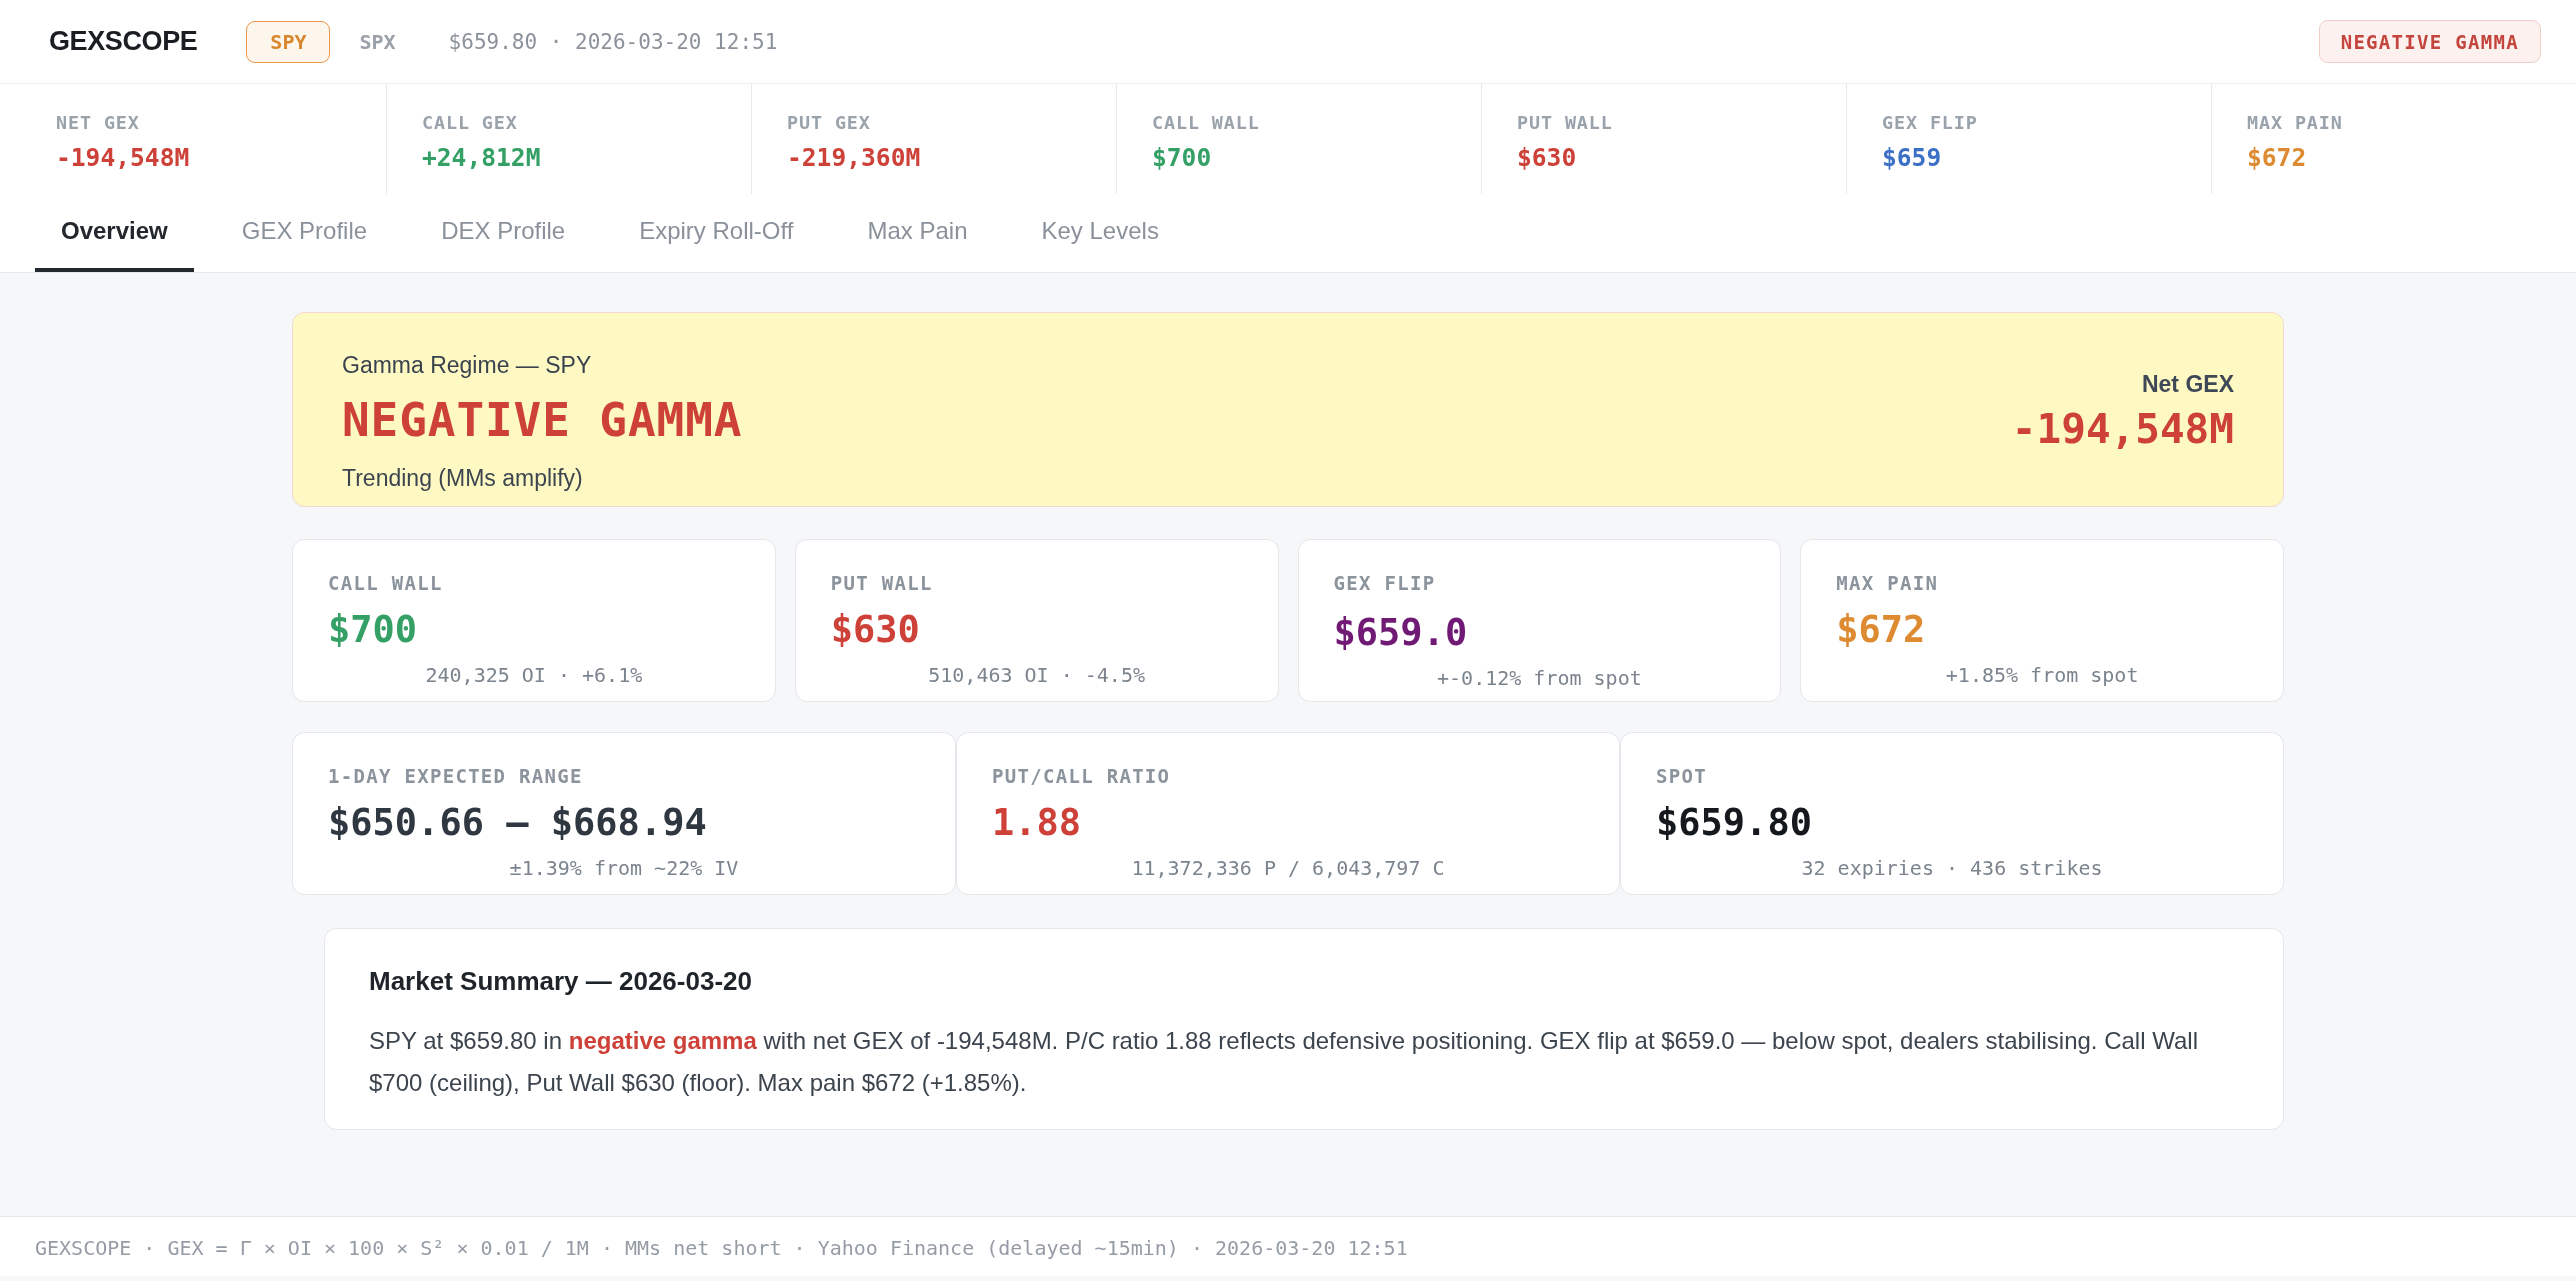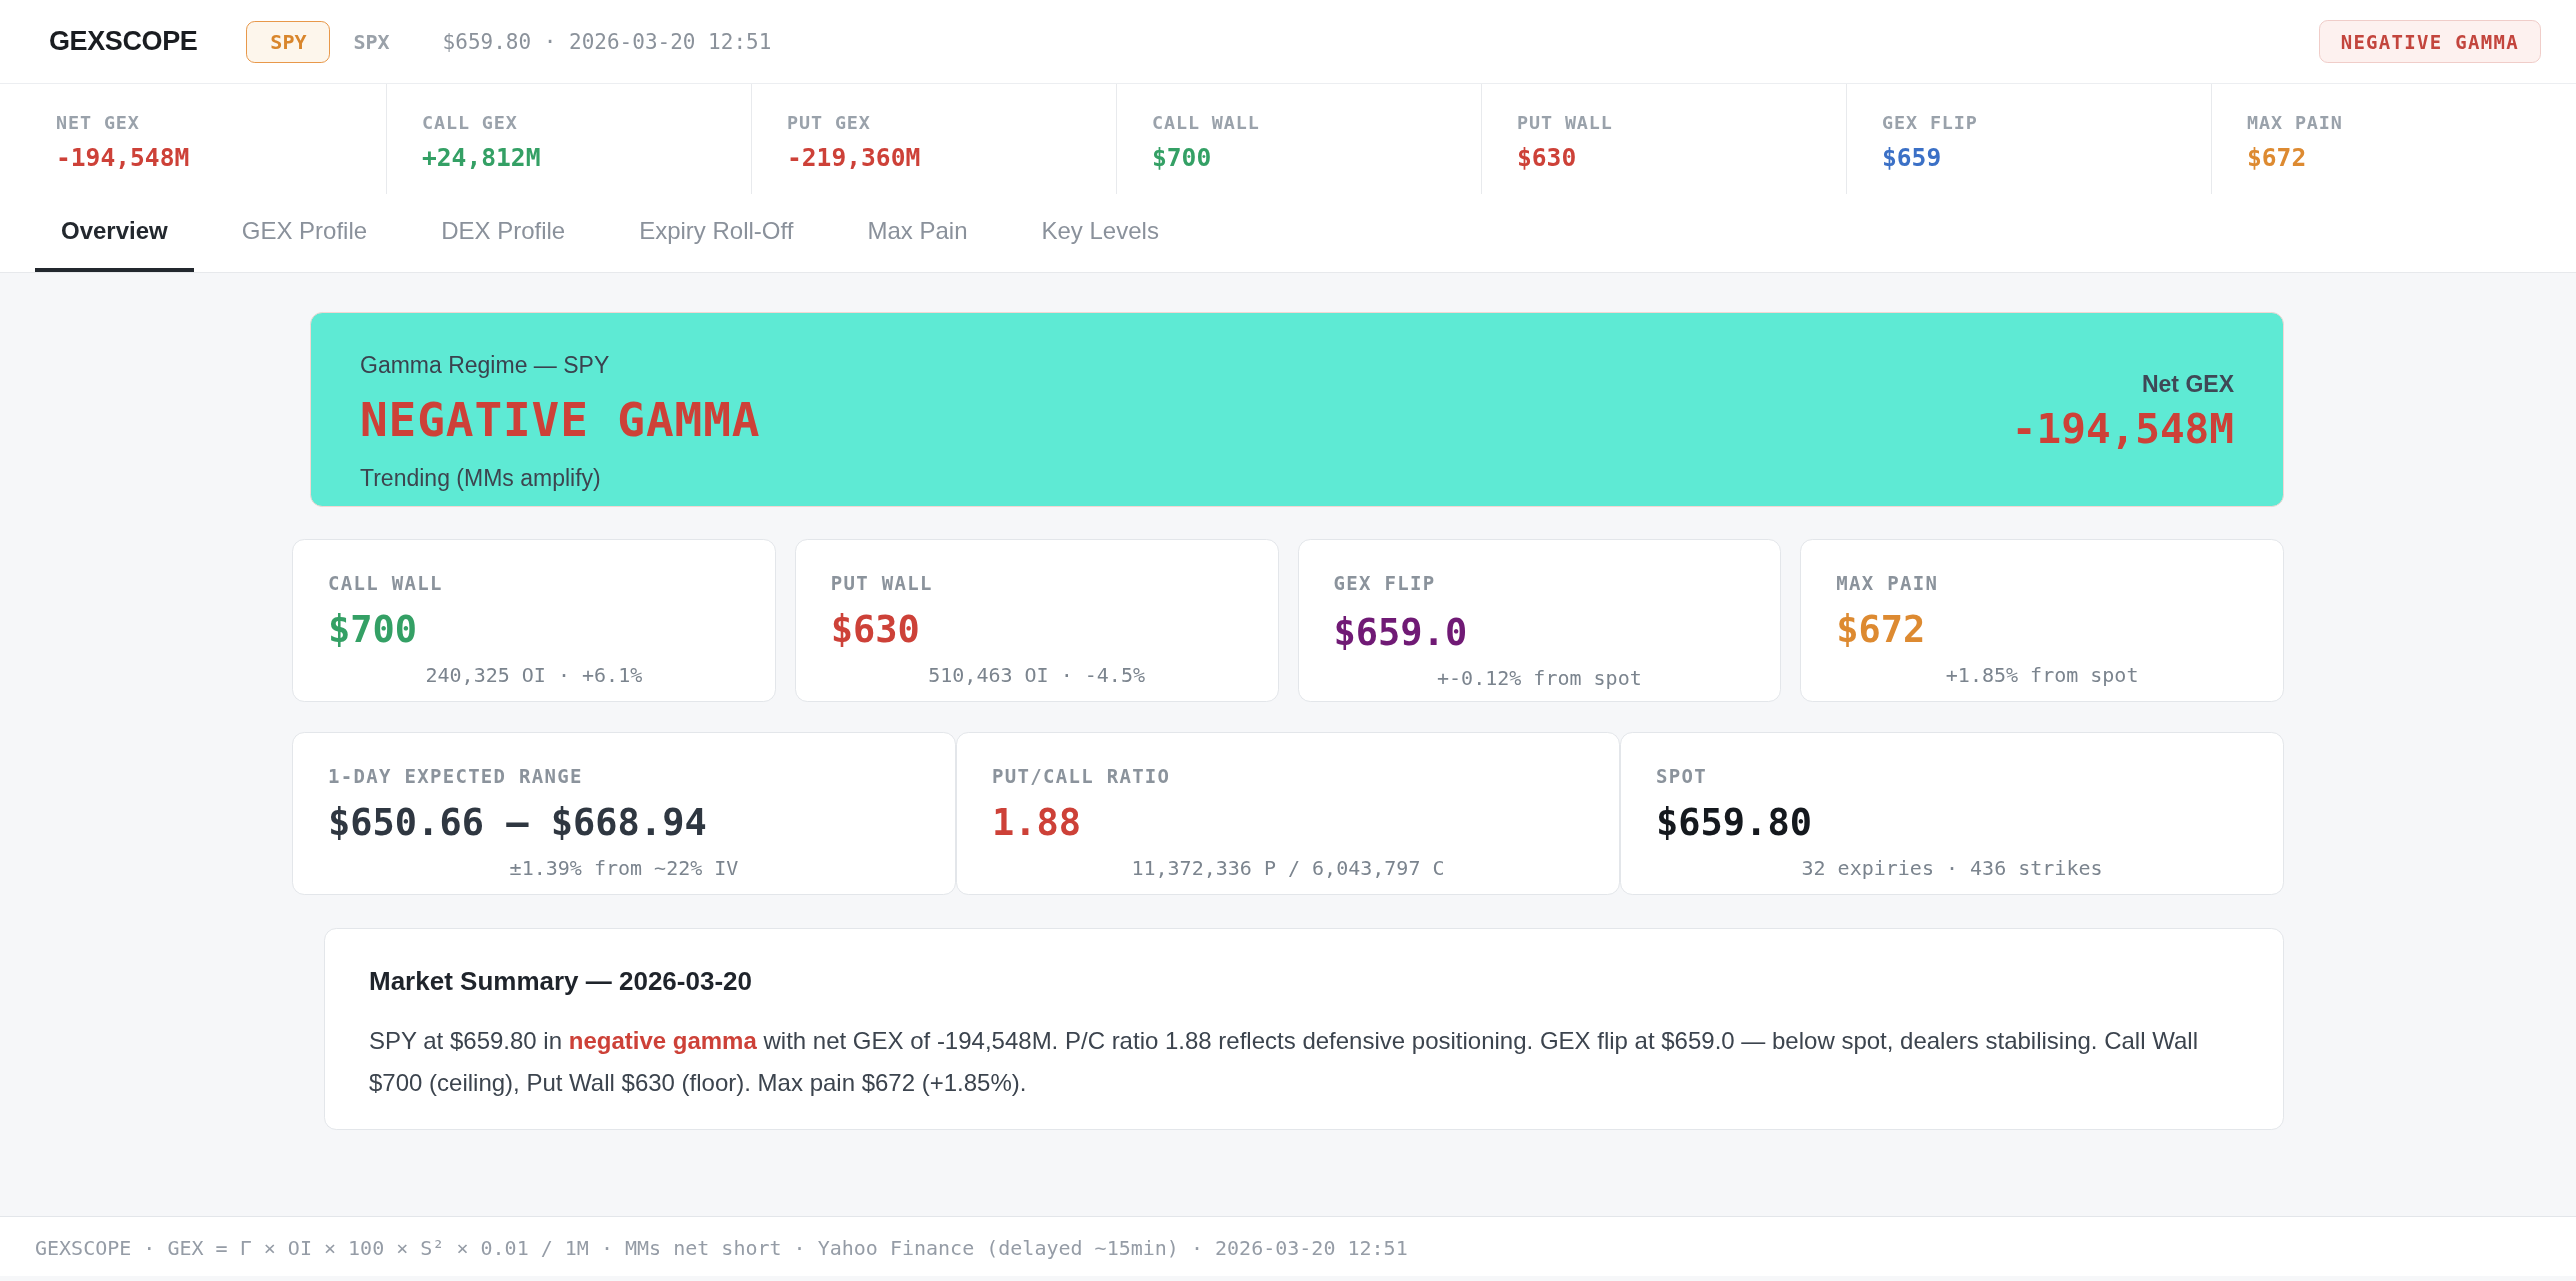--- a/index.html
+++ b/index.html
@@ -20,21 +20,21 @@
     align-items:center;
     padding:0 35px 0 49px;
     border-bottom:0.9px solid #eceef1;
   }
   .logo {
     font-size:27px;
     font-weight:800;
     letter-spacing:-0.4px;
     color:#1a1d21;
   }
-  .ticker-group { display:flex; align-items:center; margin-left:49px; gap:23px; }
+  .ticker-group { display:flex; align-items:center; margin-left:49px; gap:29px; }
   .ticker-pill {
     font-family:"DejaVu Sans Mono", monospace;
     font-size:20px; font-weight:700;
     color:#d9862c;
     background:#fdf6ec;
     border:1.8px solid #e8984a;
     border-radius:8.8px;
     padding:8px 23px;
     cursor:pointer;
   }
@@ -102,28 +102,27 @@
   .tab.active {
     color:#23282e;
     font-weight:700;
     border-bottom-color:#23282e;
   }
 
   
   .content { padding:39px 292px 0 292px; }
 
   .regime-card {
-    background:#5eead4;
+    background:#fef9c3;
     border:1.8px solid #f3d7d3;
     border-radius:12.3px;
     padding:39px 49px 35px 49px;
     height:195px;
     display:flex;
     justify-content:space-between;
-    margin-left:18px;
   }
   .regime-title { font-size:23px; color:#3a424e; }
   .regime-name {
     font-family:"DejaVu Sans Mono", monospace;
     font-size:46px; font-weight:700;
     letter-spacing:0.9px;
     margin:14px 0 17.5px 0;
   }
   .regime-sub { font-size:23px; color:#3d454f; }
   .regime-right { text-align:right; padding-top:19px; }

